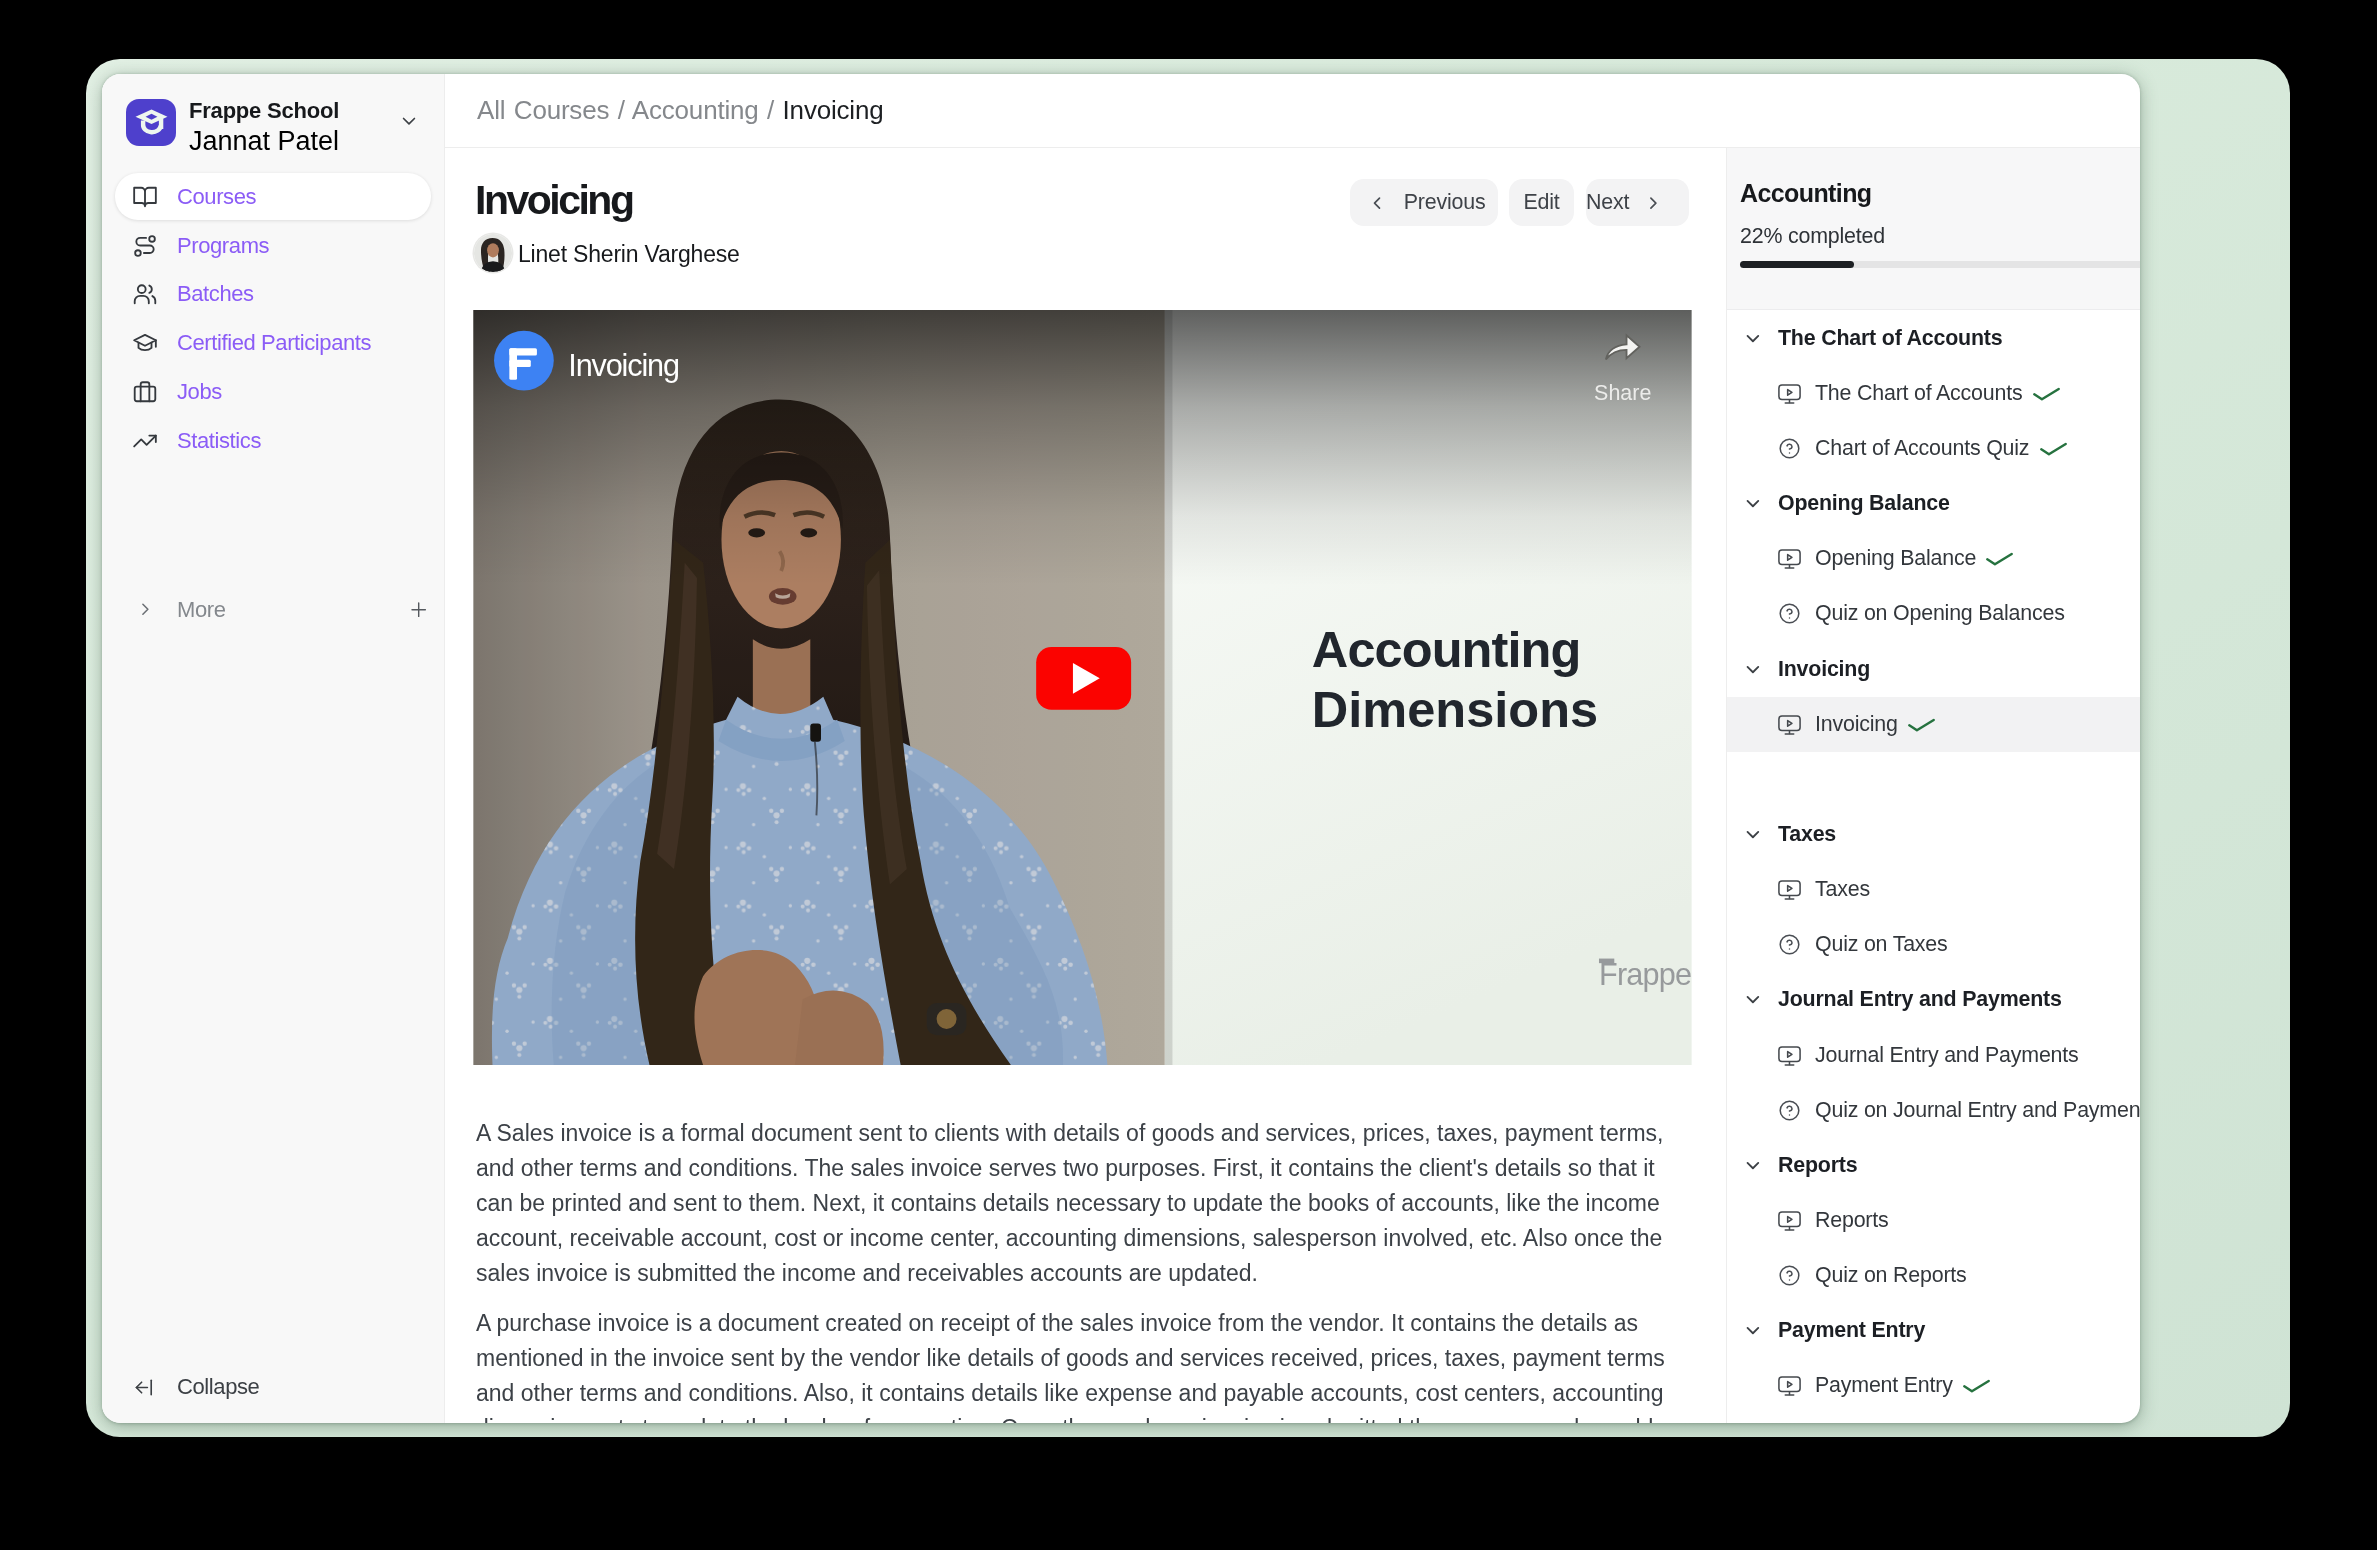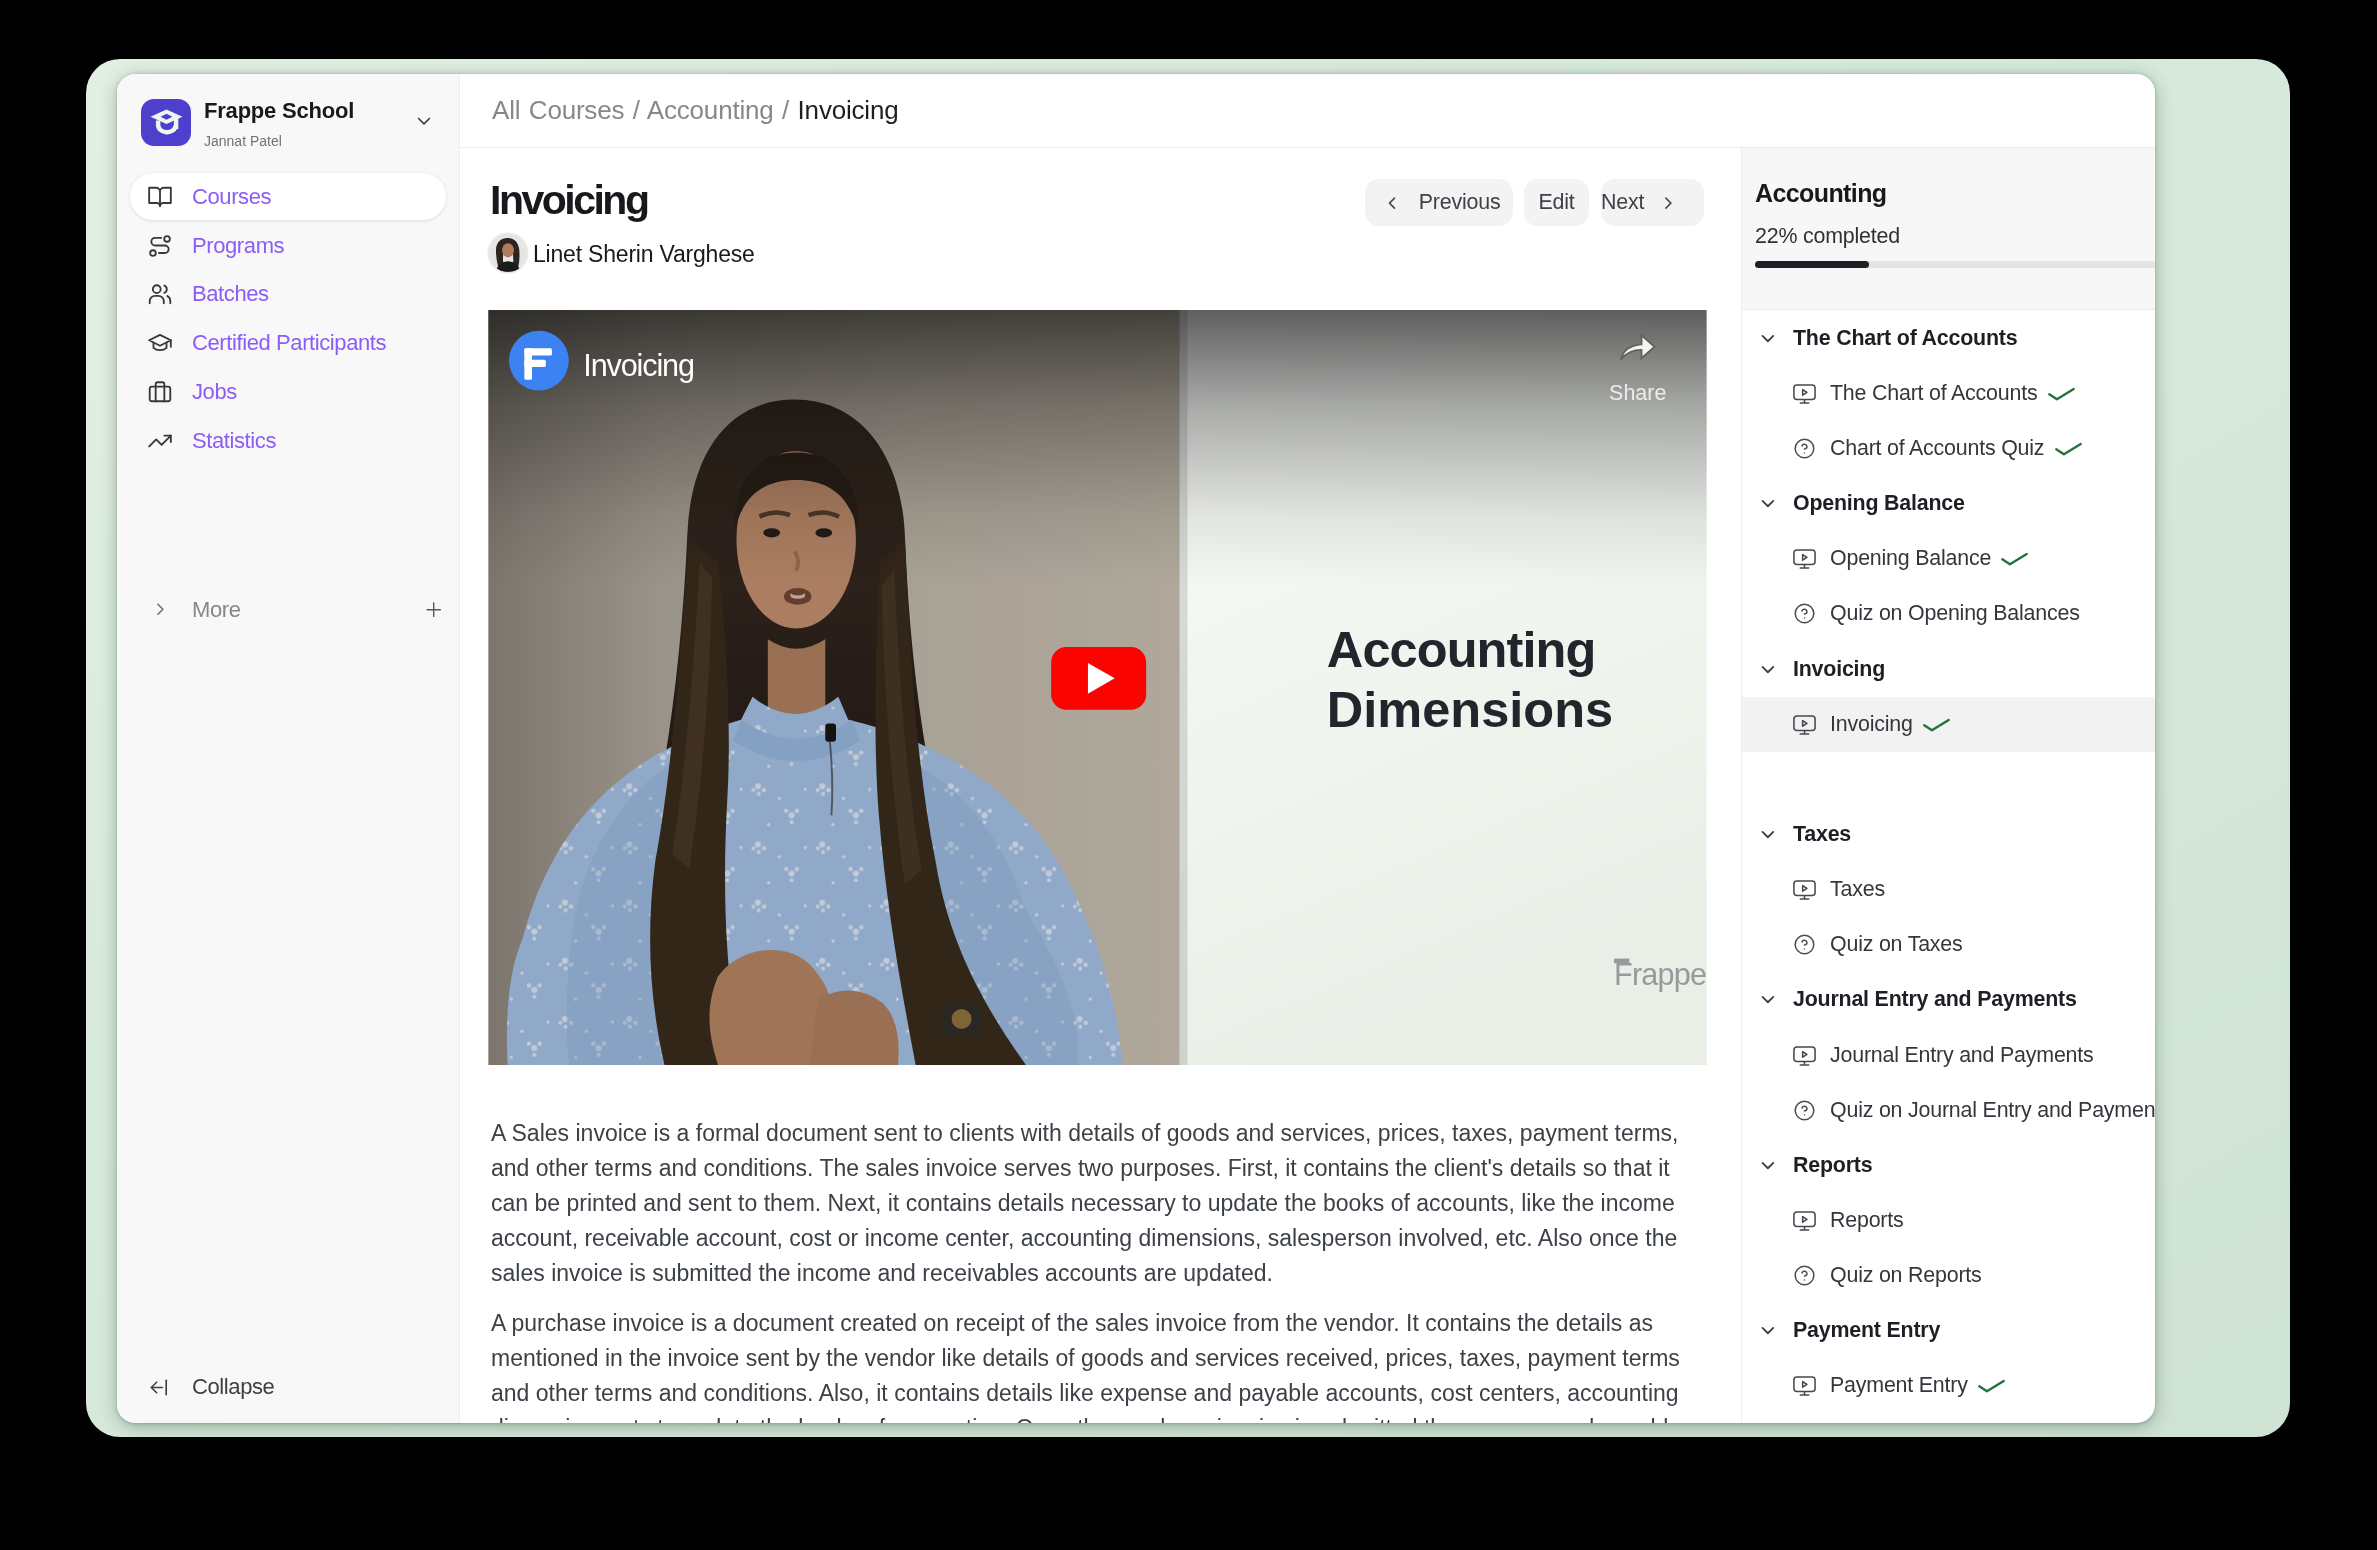--- a/index.html
+++ b/index.html
@@ -1,19 +1,19 @@
 <!DOCTYPE html>
 <html style="font-size:12.3px"><head><meta charset="utf-8"><style>
 *{margin:0;padding:0;box-sizing:border-box}
 html,body{width:2377px;height:1550px;background:#000;overflow:hidden;
  font-family:"Liberation Sans",sans-serif;-webkit-font-smoothing:antialiased}
 #frame{position:absolute;left:86px;top:59px;width:2204px;height:1378px;border-radius:34px;
  background:linear-gradient(150deg,#e2f0e4 0%,#d8eadb 40%,#cfe3d4 100%);}
 #app{position:absolute;left:16px;top:15.3px;width:2038px;height:1349px;background:#fff;border-radius:18.4px;
- overflow:hidden;box-shadow:0 3.1px 17px rgba(40,70,50,.35), 0 0.8px 3.1px rgba(40,70,50,.25);margin-left:15px;}
+ overflow:hidden;box-shadow:0 3.1px 17px rgba(40,70,50,.35), 0 0.8px 3.1px rgba(40,70,50,.25);}
 .abs{position:absolute}
 
 #sidebar{position:absolute;left:0;top:0;width:343px;height:1349px;background:#f8f8f8;border-right:0.8px solid #ededed}
 .mrow{position:absolute;left:13px;width:316px;height:47px}
 .mrow svg{position:absolute;left:17px;top:10.7px}
 .mrow .t{position:absolute;left:62px;top:12.3px;font-size:22px;line-height:22px;color:#8b5cf6;letter-spacing:-0.4px}
 .pill{background:#fff;border-radius:23px;box-shadow:0 0.8px 3.8px rgba(0,0,0,.12)}
 
 #crumb{position:absolute;left:375px;top:23px;font-size:26px;line-height:26px;color:#85888c;letter-spacing:-0.2px;word-spacing:1.5px}
 #crumb b{color:#1d2023;font-weight:400}
@@ -38,21 +38,21 @@
 <div id="sidebar">
 <div class="abs" style="left:24px;top:24.5px;width:50px;height:47px;border-radius:13px;background:#4e40cc;display:flex;align-items:center;justify-content:center">
 <svg width="37" height="35" viewBox="0 0 48 46">
  <path d="M24 6 L45 15.5 L24 25 L3 15.5 Z" fill="#eef7ef"></path>
  <path d="M24 11.5 L31.8 15.5 L24 19.5 L16.2 15.5 Z" fill="#4e40cc"></path>
  <path d="M36.6 16.5 v15" stroke="#eef7ef" stroke-width="5.8"></path>
  <path d="M13 20.5 v5 a11.5 9.5 0 0 0 23.2 1.5" stroke="#eef7ef" stroke-width="5.8" fill="none"></path>
 </svg>
         </div>
 <div class="abs" style="left:87px;top:26px;font-size:22px;line-height:22px;font-weight:700;color:#17191c;letter-spacing:-0.2px">Frappe School</div>
-<div class="abs" style="left:87px;top:57px;font-size:14px;line-height:20.7px;color:#737373">Jannat Patel</div>
+<div class="abs" style="left:87px;top:57px;font-size:27px;line-height:20.7px;color:#000000">Jannat Patel</div>
 <div class="abs" style="left:297px;top:37px"><svg width="20" height="20" viewBox="0 0 24 24" fill="none" stroke="#3c4045" stroke-width="2.0" stroke-linecap="round" stroke-linejoin="round">
             <path d="M5.5 9l6.5 6.5L18.5 9"></path>
           </svg></div>
 <div class="mrow pill" style="top:99px">
           <svg width="26" height="26" viewBox="0 0 24 24" fill="none" stroke="#35393e" stroke-width="1.7" stroke-linecap="round" stroke-linejoin="round">
             <path d="M2 3.5h6.5a3.5 3.5 0 0 1 3.5 3.5v13.5a3 3 0 0 0-3-3H2zM22 3.5h-6.5A3.5 3.5 0 0 0 12 7v13.5a3 3 0 0 1 3-3h7z"></path>
           </svg>
           <span class="t">Courses</span>
         </div>
         <div class="mrow" style="top:148px">

